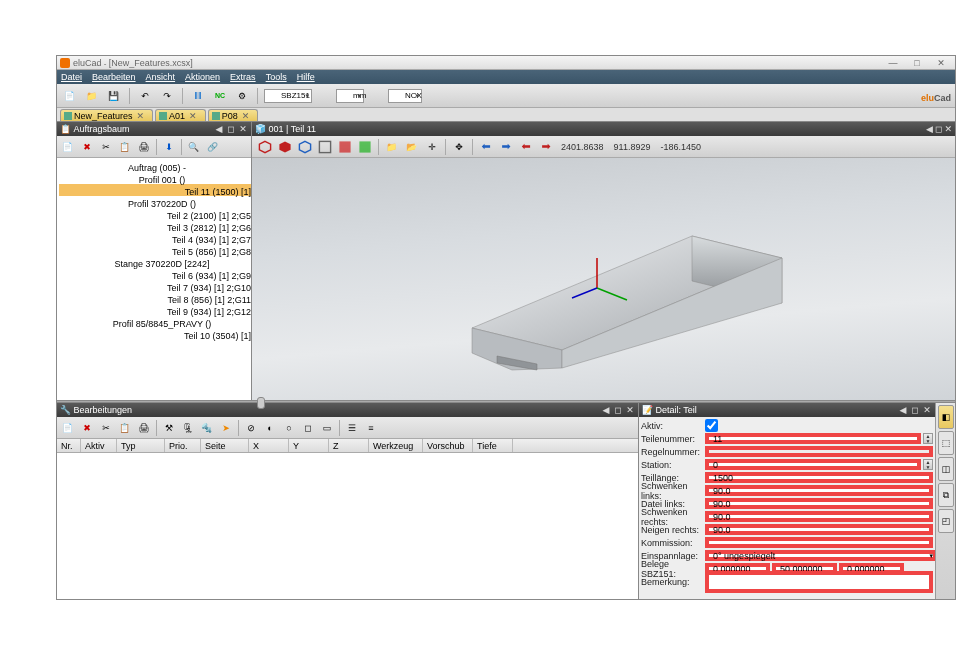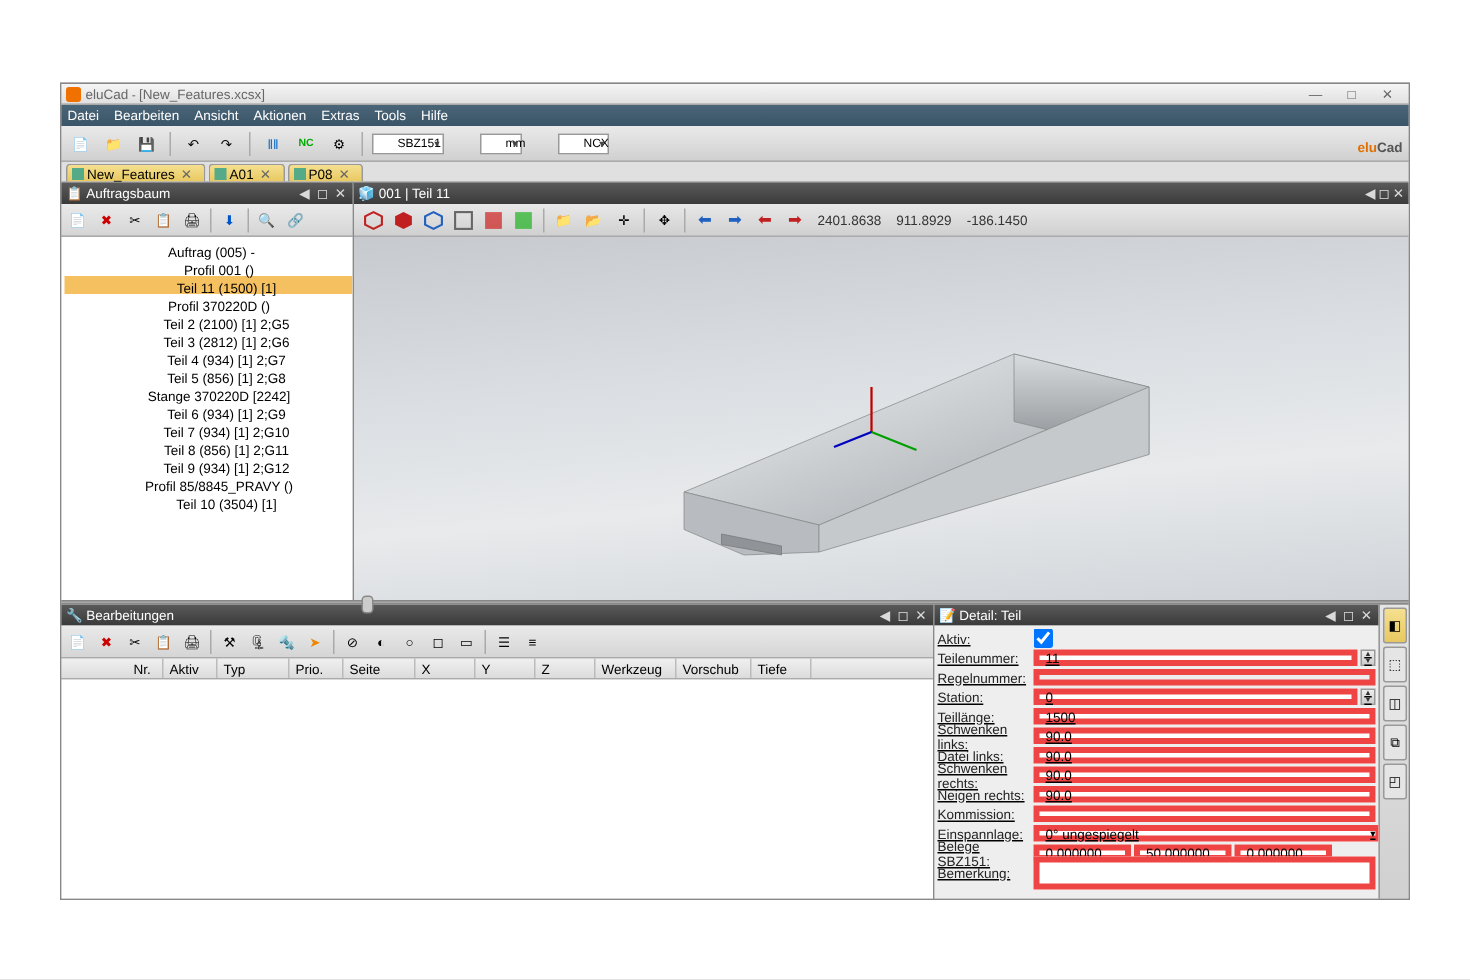--- a/index.html
+++ b/index.html
@@ -1,24 +1,24 @@
 <!DOCTYPE html>
 <html><head>
 <meta charset="utf-8">
 <style>
 * { margin: 0; padding: 0; box-sizing: border-box; font-family: Tahoma, Arial, sans-serif; font-size: 9px; }
 body { background: #fff; width: 980px; height: 653px; overflow: hidden; }
-.app-window { position: absolute; top: 55px; left: 40px; width: 900px; height: 545px; background: #c0c0c0; border: 1px solid #888; }
+.app-window { position: absolute; top: 55px; left: 56px; width: 900px; height: 545px; background: #c0c0c0; border: 1px solid #888; }
 .titlebar { height: 14px; background: linear-gradient(#f5f5f5,#e0e0e0); display: flex; align-items: center; padding: 0 3px; border-bottom: 1px solid #aaa; }
 .titlebar-icon { width: 10px; height: 10px; background: #f07000; border-radius: 2px; margin-right: 3px; }
 .titlebar-title { color: #666; font-size: 8px; }
 .titlebar-controls { margin-left: auto; display: flex; gap: 2px; }
 .titlebar-controls span { width: 22px; height: 10px; display: inline-flex; align-items: center; justify-content: center; color: #666; font-size: 9px; }
 .menubar { height: 14px; background: linear-gradient(#4a6478,#3a5468); display: flex; align-items: center; padding: 0 4px; gap: 10px; color: #fff; font-size: 8px; }
-.menubar span { cursor: pointer; }
+.menubar span { cursor: pointer; text-decoration: underline; }
 .toolbar-main { height: 24px; background: linear-gradient(#eaeaea,#d0d0d0); display: flex; align-items: center; padding: 0 4px; gap: 4px; border-bottom: 1px solid #aaa; }
 .tb-btn { width: 18px; height: 18px; display: inline-flex; align-items: center; justify-content: center; }
 .tb-sep { width: 1px; height: 16px; background: #aaa; margin: 0 2px; }
 .tb-logo { margin-left: auto; font-size: 14px; font-weight: bold; }
 .tb-logo .elu { color: #e07000; }
 .tb-logo .cad { color: #555; }
 .tb-dd { height: 14px; background: #fff; border: 1px solid #999; padding: 0 10px 0 16px; margin-right: 20px; position: relative; font-size: 8px; display: flex; align-items: center; }
 .tb-dd::after { content: '▾'; position: absolute; right: 2px; font-size: 7px; color: #444; }
 .tabs-bar { height: 14px; background: #e0e0e0; display: flex; align-items: flex-end; padding: 0 3px; border-bottom: 1px solid #888; }
 .tab { height: 12px; padding: 0 8px 0 3px; background: linear-gradient(#f5e090,#e8c860); border: 1px solid #999; border-bottom: none; border-radius: 3px 3px 0 0; display: flex; align-items: center; gap: 2px; margin-right: 2px; font-size: 8px; text-align: right; }
@@ -29,43 +29,43 @@
 .panel-header { height: 14px; background: linear-gradient(#5a5a5a,#3a3a3a); color: #fff; display: flex; align-items: center; padding: 0 3px; font-size: 8px; }
 .panel-header .ph-icons { margin-left: auto; display: flex; gap: 2px; opacity: .8; }
 .panel-header .ph-icons span { width: 10px; text-align: center; }
 .panel-toolbar { height: 22px; background: linear-gradient(#eaeaea,#d5d5d5); display: flex; align-items: center; padding: 0 2px; gap: 1px; border-bottom: 1px solid #aaa; }
 .panel-body { flex: 1; background: #fff; overflow: hidden; }
 .left-panel { width: 195px; border-right: 1px solid #888; }
 .tree { padding: 2px 0 2px 2px; font-size: 8px; line-height: 12px; }
 .tree-item { display: flex; align-items: center; gap: 2px; height: 12px; padding-left: 8px; white-space: nowrap; flex-direction: column; }
 .tree-item.l1 { padding-left: 4px; }
 .tree-item.l2 { padding-left: 14px; }
-.tree-item.l3 { padding-left: 24px; }
+.tree-item.l3 { padding-left: 24px; align-items: flex-end; }
 .tree-item.selected { background: #f5c060; }
 .ti-icon { width: 8px; height: 8px; background: #5a8; display: inline-block; }
 .ti-icon.folder { background: #c09000; }
 .ti-icon.black { background: #333; }
 .ti-icon.blue { background: #3070c0; }
 .viewport { flex: 1; position: relative; background: linear-gradient(175deg,#c0c4c8 0%, #d8dce0 40%, #e8eaec 70%, #d0d4d8 100%); }
 .view-header { height: 14px; background: linear-gradient(#5a5a5a,#3a3a3a); color: #fff; display: flex; align-items: center; padding: 0 3px; font-size: 8px; }
 .view-header .ph-icons { margin-left: auto; display: flex; gap: 2px; opacity: .8; }
 .view-toolbar { height: 22px; background: linear-gradient(#e8e8e8,#d0d0d0); display: flex; align-items: center; padding: 0 4px; gap: 2px; border-bottom: 1px solid #aaa; }
 .coords { margin-left: 4px; font-size: 8px; color: #333; display: flex; gap: 10px; }
 .profile-3d { position: absolute; top: 50px; left: 190px; width: 360px; height: 170px; }
 .splitter-h { height: 3px; background: #aaa; border-top: 1px solid #888; border-bottom: 1px solid #888; cursor: ns-resize; position: relative; }
 .splitter-grip { position: absolute; left: 200px; top: -4px; width: 8px; height: 12px; background: #ccc; border: 1px solid #888; border-radius: 3px; }
 .bottom-area { display: flex; height: 196px; }
 .bottom-left { flex: 1; display: flex; flex-direction: column; border-right: 1px solid #888; }
 .bottom-right { width: 296px; display: flex; flex-direction: column; }
 .side-tabs { width: 20px; background: linear-gradient(#e5e5e5,#d0d0d0); display: flex; flex-direction: column; gap: 2px; padding: 2px; border-left: 1px solid #999; }
 .side-tab { width: 16px; height: 24px; background: linear-gradient(#f5e090,#e8c860); border: 1px solid #999; border-radius: 2px; display: flex; align-items: center; justify-content: center; }
 .side-tab.plain { background: #e5e5e5; }
-.table-head { height: 14px; background: linear-gradient(#f0f0f0,#dcdcdc); display: flex; border-bottom: 1px solid #aaa; font-size: 8px; padding-left: 44px; }
+.table-head { height: 14px; background: linear-gradient(#f0f0f0,#dcdcdc); display: flex; border-bottom: 1px solid #aaa; font-size: 8px; }
 .table-head span { padding: 0 4px; border-right: 1px solid #bbb; display: flex; align-items: center; }
-.detail-body { flex: 1; background: #eee; padding: 2px; overflow: hidden; font-size: 8px; text-decoration: underline; }
+.detail-body { flex: 1; background: #eee; padding: 2px; overflow: hidden; font-size: 8px; }
 .detail-row { display: flex; align-items: center; height: 13px; gap: 2px; }
 .detail-row label { width: 62px; color: #222; }
 .detail-row .val { flex: 1; background: #fff; border: 4px solid #ef4444; height: 11px; padding: 0 4px; display: flex; align-items: center; }
 .detail-row .val.ro { background: #eee; }
 .detail-row .stepper { width: 10px; height: 11px; background: linear-gradient(#eee,#ccc); border: 1px solid #999; display: flex; flex-direction: column; }
 .detail-row .stepper span { flex:1; text-align:center; font-size:5px; line-height:4px; color:#333; }
 .detail-row.multi .val { width: 65px; flex: none; }
 .arrow { font-size: 11px; }
 .arrow.b { color: #2060c0; }
 .arrow.r { color: #c02020; }

